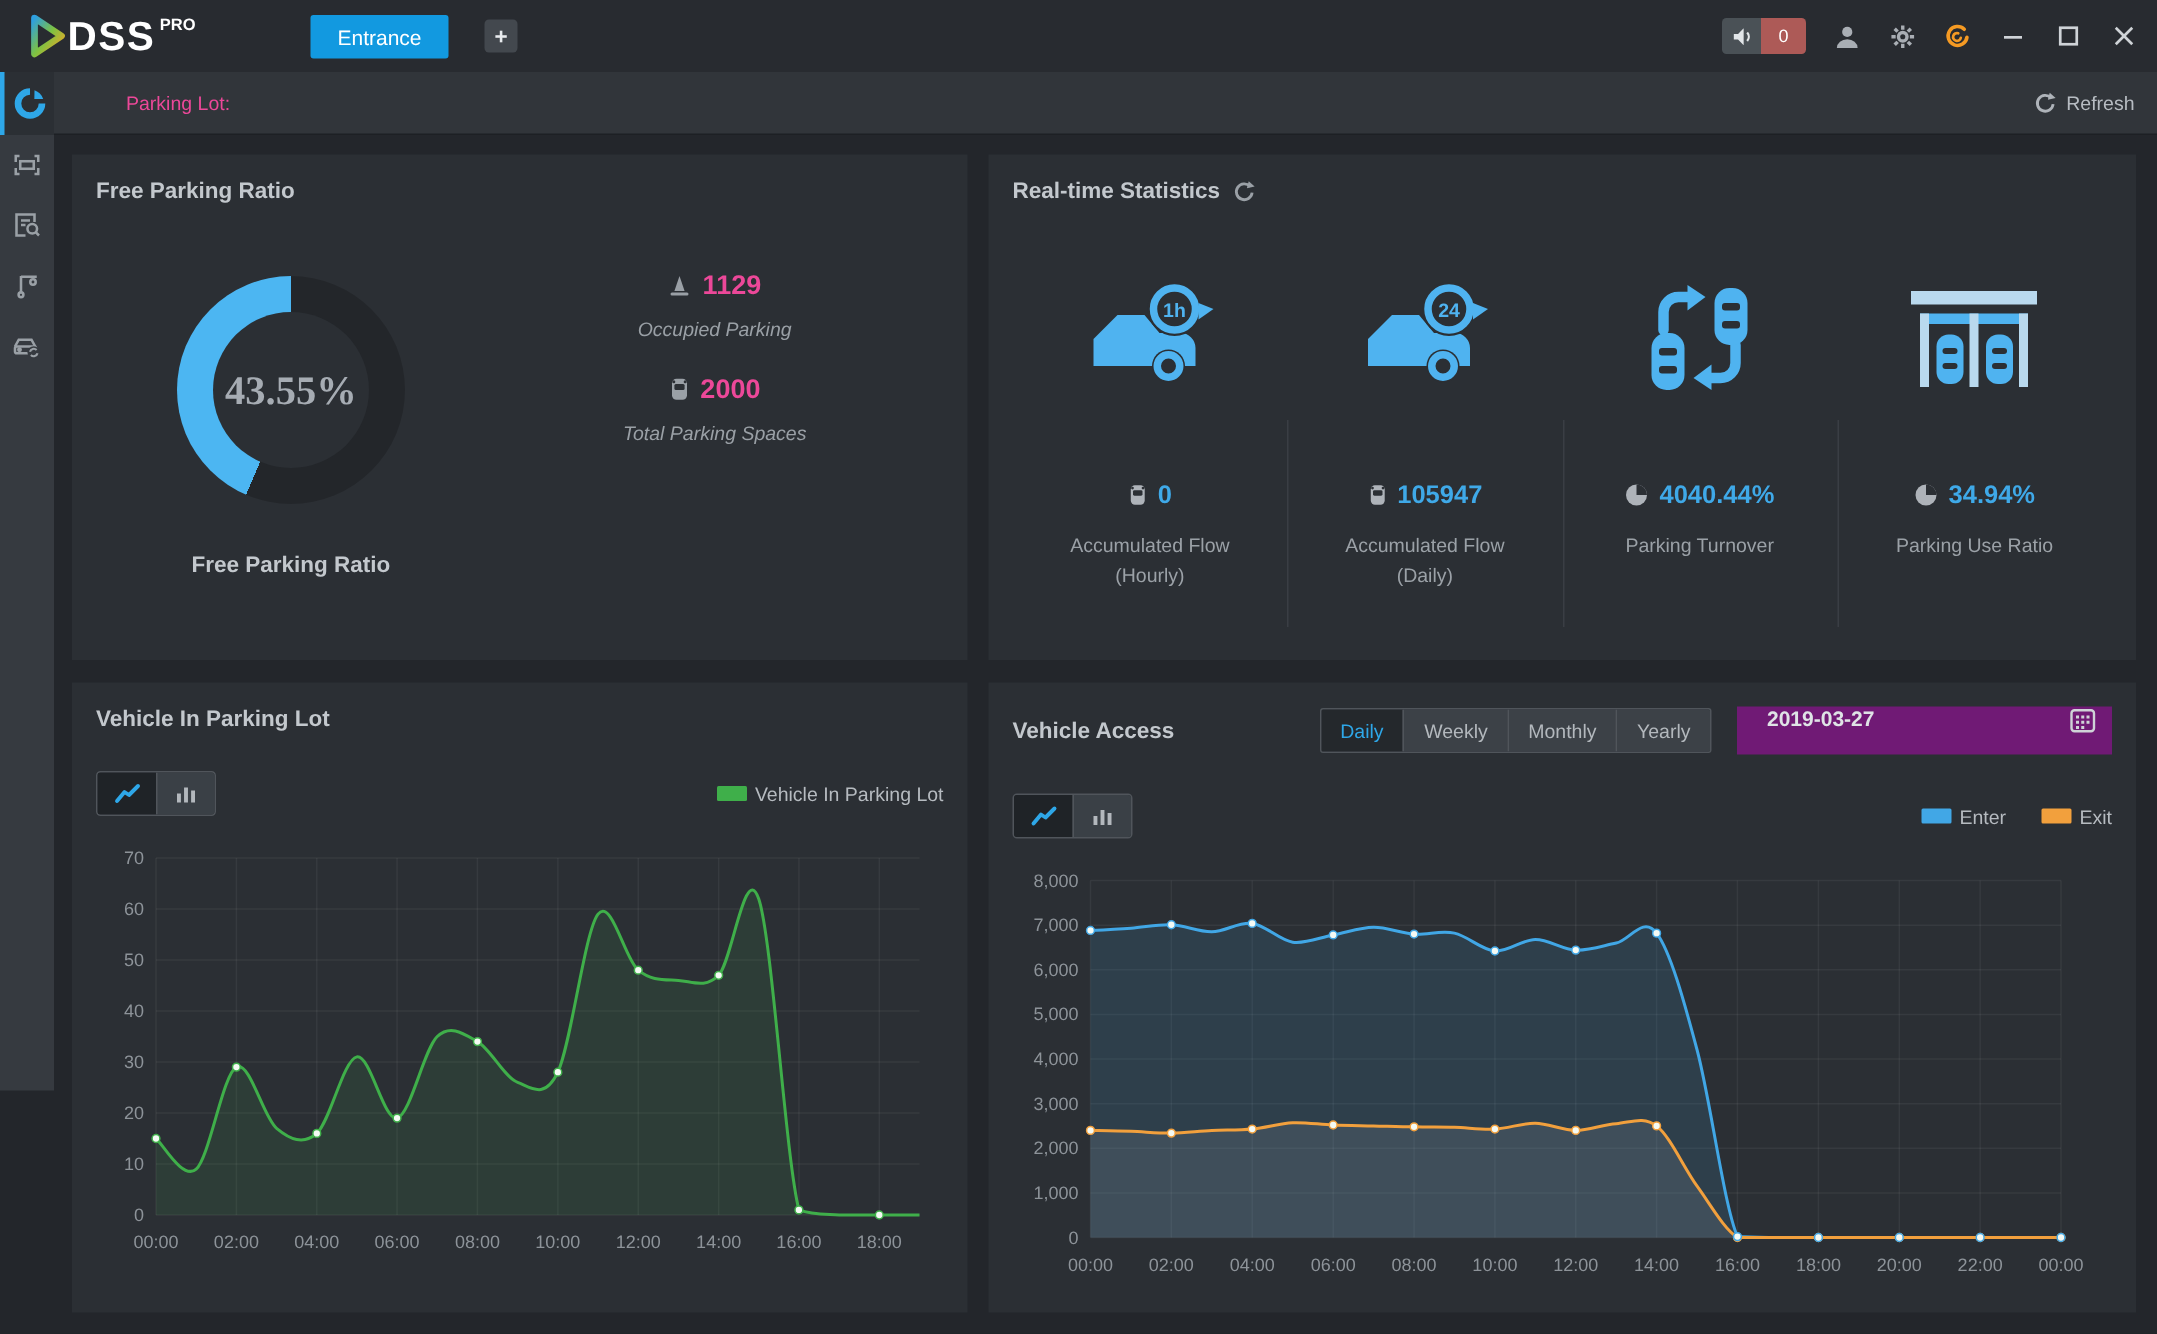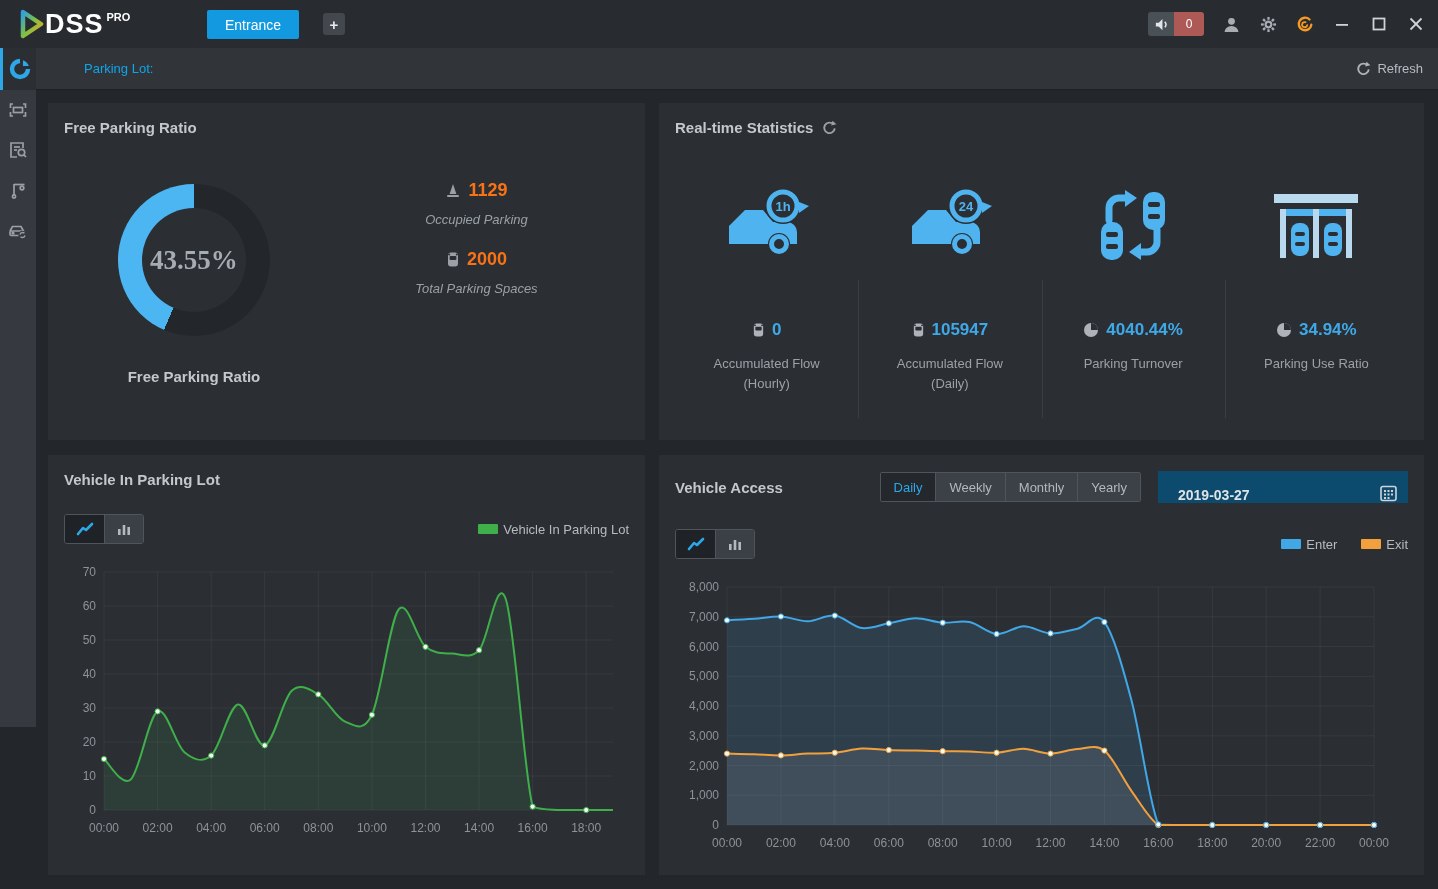--- a/index.html
+++ b/index.html
@@ -24,21 +24,21 @@
 
   
   .body { flex:1; display:flex; min-height:0; }
   .sidebar { width:36px; background:#363a40; flex:none; display:flex; flex-direction:column; }
   .sb-item { height:40px; display:flex; align-items:center; justify-content:center; cursor:pointer; }
   .sb-item.active { height:42px; background:#2b2f34; border-left:3px solid #2ea7e8; }
   .main { flex:1; display:flex; flex-direction:column; min-width:0; }
 
   
   .toolbar { height:42px; background:#31353a; border-bottom:1px solid #1d2024; display:flex; align-items:center; flex:none; position:relative; }
-  .pl-label { color:#0ea5e9; font-size:13px; margin-left:48px; }
+  .pl-label { color:#ec4899; font-size:13px; margin-left:48px; }
   .select { width:220px; height:25px; background:#121417; border:1px solid #0c0e10; margin-left:6px; display:flex;
     align-items:center; padding:0 10px; cursor:pointer; }
   .select-value { color:#e8ebee; font-size:13px; flex:1; }
   .caret-down { width:0; height:0; border-left:5px solid transparent; border-right:5px solid transparent; border-top:6px solid #8d9399; }
   .refresh-btn { position:absolute; right:15px; display:flex; align-items:center; gap:6px; color:#b7bcc2; font-size:13px; cursor:pointer; }
 
   
   .content { flex:1; background:#23262b; display:grid; grid-template-columns:597px 765px; grid-template-rows:337px 420px;
     gap:15px 14px; padding:13px 14px 14px 12px; }
   .panel { background:#2b2f34; position:relative; padding:16px; }
@@ -48,21 +48,21 @@
   .fp-row { display:flex; margin-top:40px; }
   .fp-donut-col { width:46%; display:flex; flex-direction:column; align-items:center; }
   .donut { width:152px; height:152px; border-radius:50%; position:relative; margin-top:8px; }
   .donut::after { content:""; position:absolute; inset:24px; border-radius:50%; background:#2b2f34; }
   .donut-label { position:absolute; inset:0; display:flex; align-items:center; justify-content:center; z-index:2;
     font-family:"Liberation Serif","DejaVu Serif",serif; font-weight:bold; font-size:27px; color:#a6acb3; }
   .donut-caption { margin-top:32px; color:#c3c8cd; font-size:15px; font-weight:bold; }
   .fp-stats-col { flex:1; display:flex; flex-direction:column; align-items:center; gap:22px; padding-top:4px; }
   .fp-stat { display:flex; flex-direction:column; align-items:center; }
   .fp-stat-value-row { display:flex; align-items:center; gap:7px; }
-  .fp-stat-value { color:#f97316; font-size:18px; font-weight:bold; }
+  .fp-stat-value { color:#ec4899; font-size:18px; font-weight:bold; }
   .fp-stat-label { color:#9aa0a6; font-size:13px; margin-top:11px;font-style:italic; }
 
   
   .rt-title-row { display:flex; align-items:center; gap:8px; }
   .rt-grid { display:grid; grid-template-columns:repeat(4,1fr); margin-top:26px; position:relative; }
   .rt-cell { display:flex; flex-direction:column; align-items:center; }
   .rt-icon-box { height:128px; display:flex; align-items:center; justify-content:center; }
   .rt-value-row { display:flex; align-items:center; gap:7px; margin-top:30px; }
   .rt-value { color:#3fa9e8; font-size:17px; font-weight:bold; }
   .rt-label { color:#9ba1a7; font-size:13px; margin-top:14px; text-align:center; line-height:20px; }
@@ -84,21 +84,21 @@
   .ylab { fill:#8d9399; font-size:12px; text-anchor:end; }
   .xlab { fill:#8d9399; font-size:12px; text-anchor:middle; }
 
   
   .va-head { display:flex; align-items:center; }
   .va-tabs { display:flex; margin-left:auto; border:1px solid #50555b; border-radius:2px; overflow:hidden; }
   .va-tab { height:28px; padding:0 13px; display:flex; align-items:center; justify-content:center;
     background:#3c4147; color:#b3b8bd; font-size:13px; cursor:pointer; }
   .va-tab + .va-tab { border-left:1px solid #50555b; }
   .va-tab.active { background:#24282c; color:#2ea7e8; }
-  .date-field { width:250px; height:32px; background:#0c4a6e; margin-left:17px; display:flex; align-items:flex-end;
+  .date-field { width:250px; height:32px; background:#701a75; margin-left:17px; display:flex; align-items:flex-start;
     padding:0 10px 0 20px; cursor:pointer; }
   .date-value { color:#dfe3e6; font-size:14px; font-weight:bold; flex:1; }
 </style>
 </head>
 <body>
 
 <div class="app">
 
   <header class="titlebar">
     <div class="logo">

